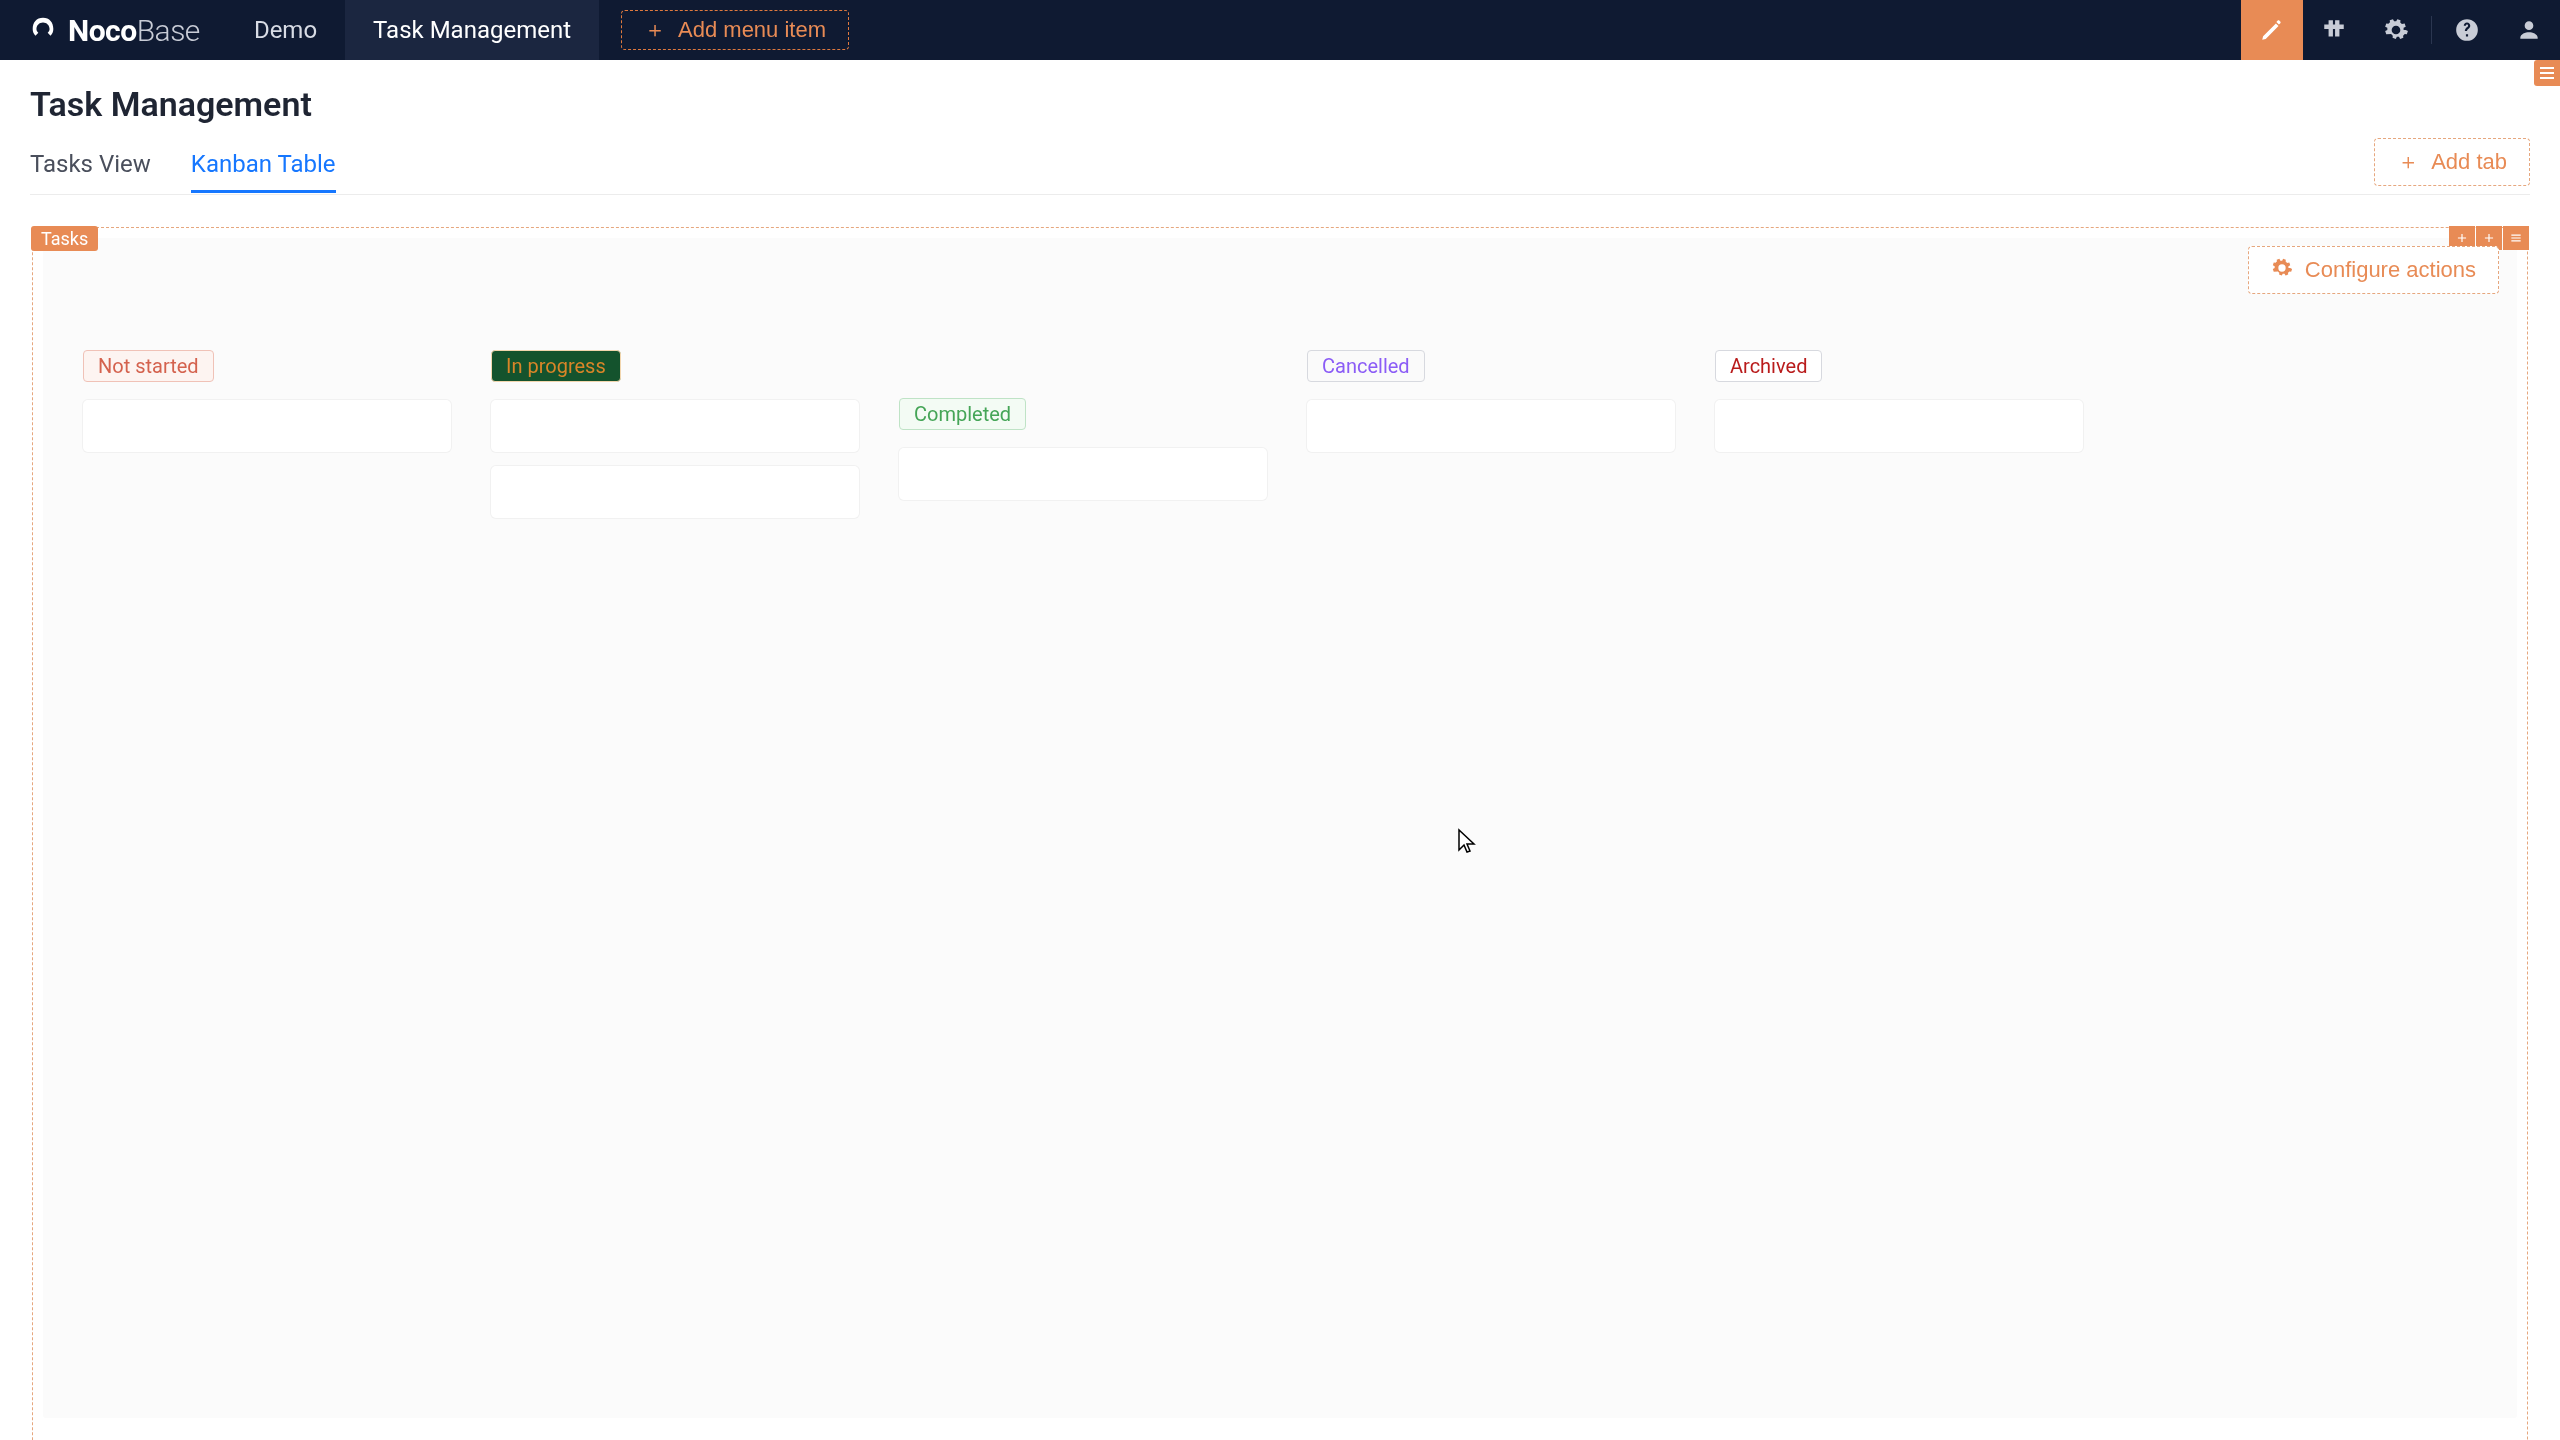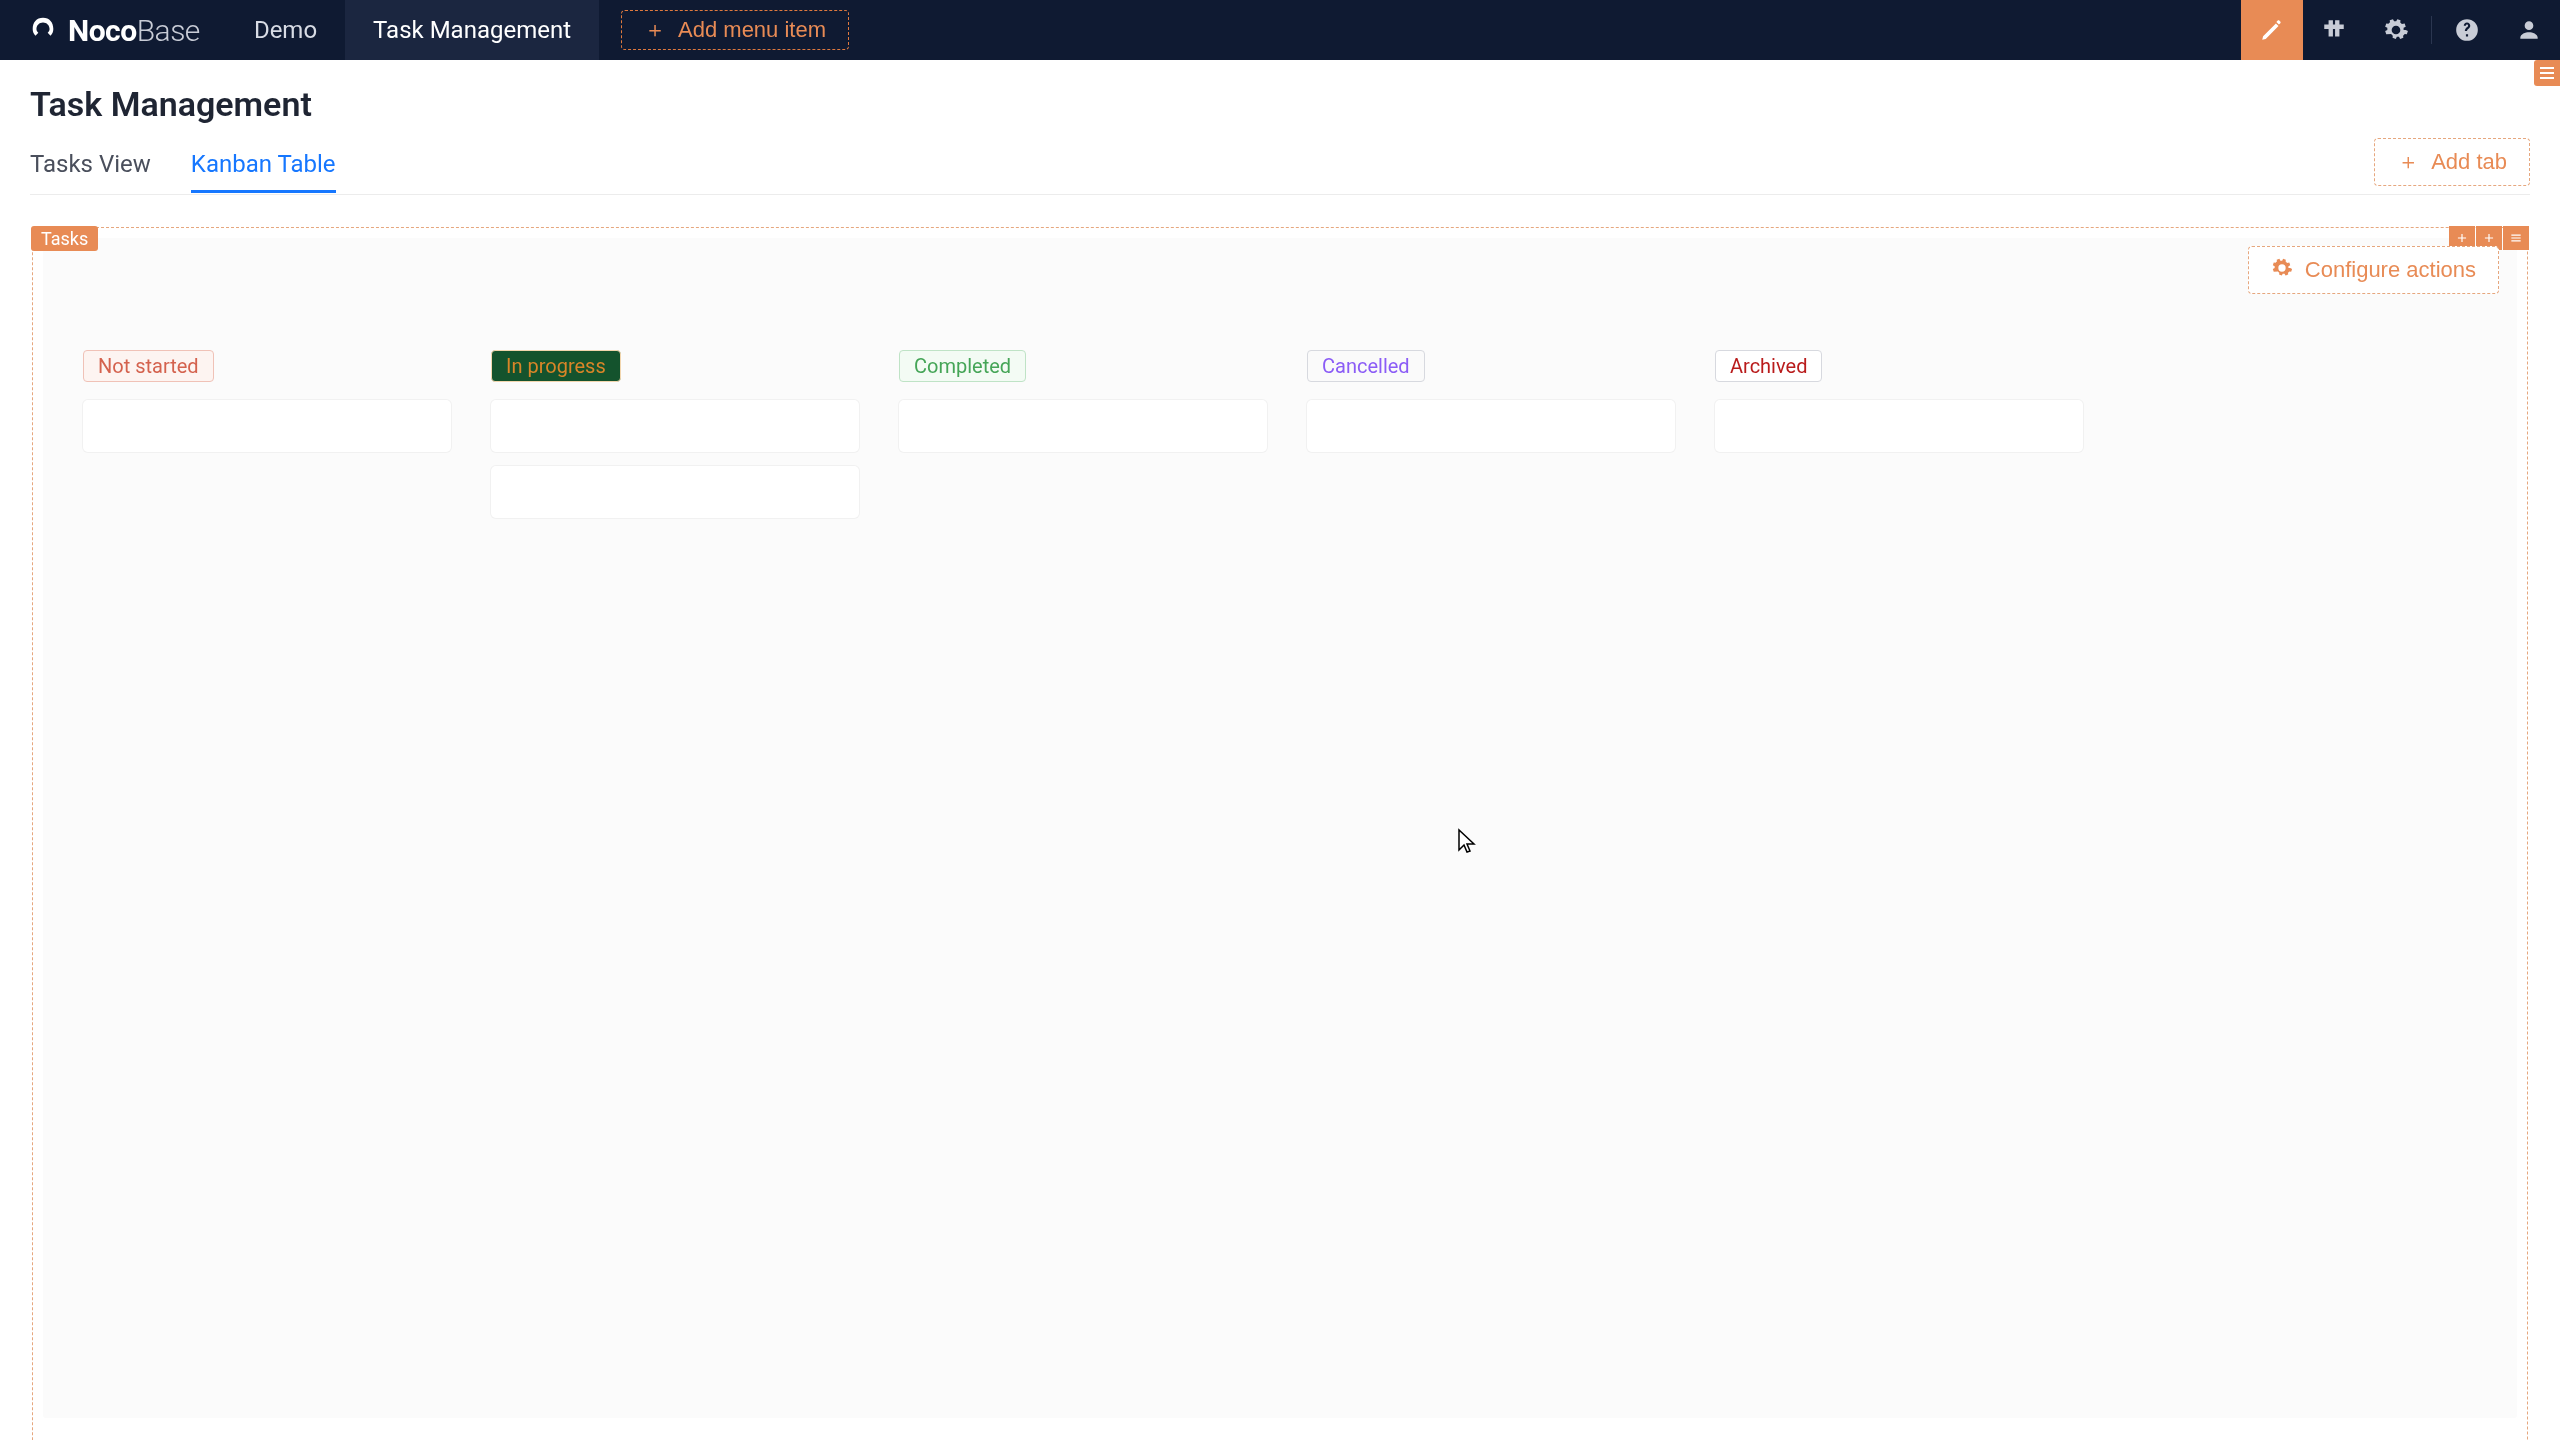--- a/index.html
+++ b/index.html
@@ -195,21 +195,21 @@
     display: inline-block;
     font-size: 20px;
     padding: 3px 14px;
     border-radius: 4px;
     border: 1px solid;
     margin-bottom: 18px;
   }
   .pill-red    { color: #d4624e; border-color: #f0c2b7; background: #fdf4f1; }
   .pill-orange { color: #d98528; border-color: #f2d6ae; background: #14532d; }
   .pill-cyan   { color: #2aa9b9; border-color: #b7e3e8; background: #f1fbfc; }
-  .pill-green  { color: #45a557; border-color: #bfe3c6; background: #f3fbf4; }
+  .pill-green  { color: #45a557; border-color: #bfe3c6; background: #f3fbf4; margin-top: 48px; }
   .pill-gray   { color: #8b5cf6; border-color: #d7d9df; background: #fafafa; }
   .pill-plain  { color: #b91c1c; border-color: #d7d9df; background: #ffffff; }
 
   .card {
     background: #ffffff;
     border-radius: 5px;
     height: 52px;
     margin-bottom: 14px;
     box-shadow: 0 0 0 1px #f1f1f1;
   }

